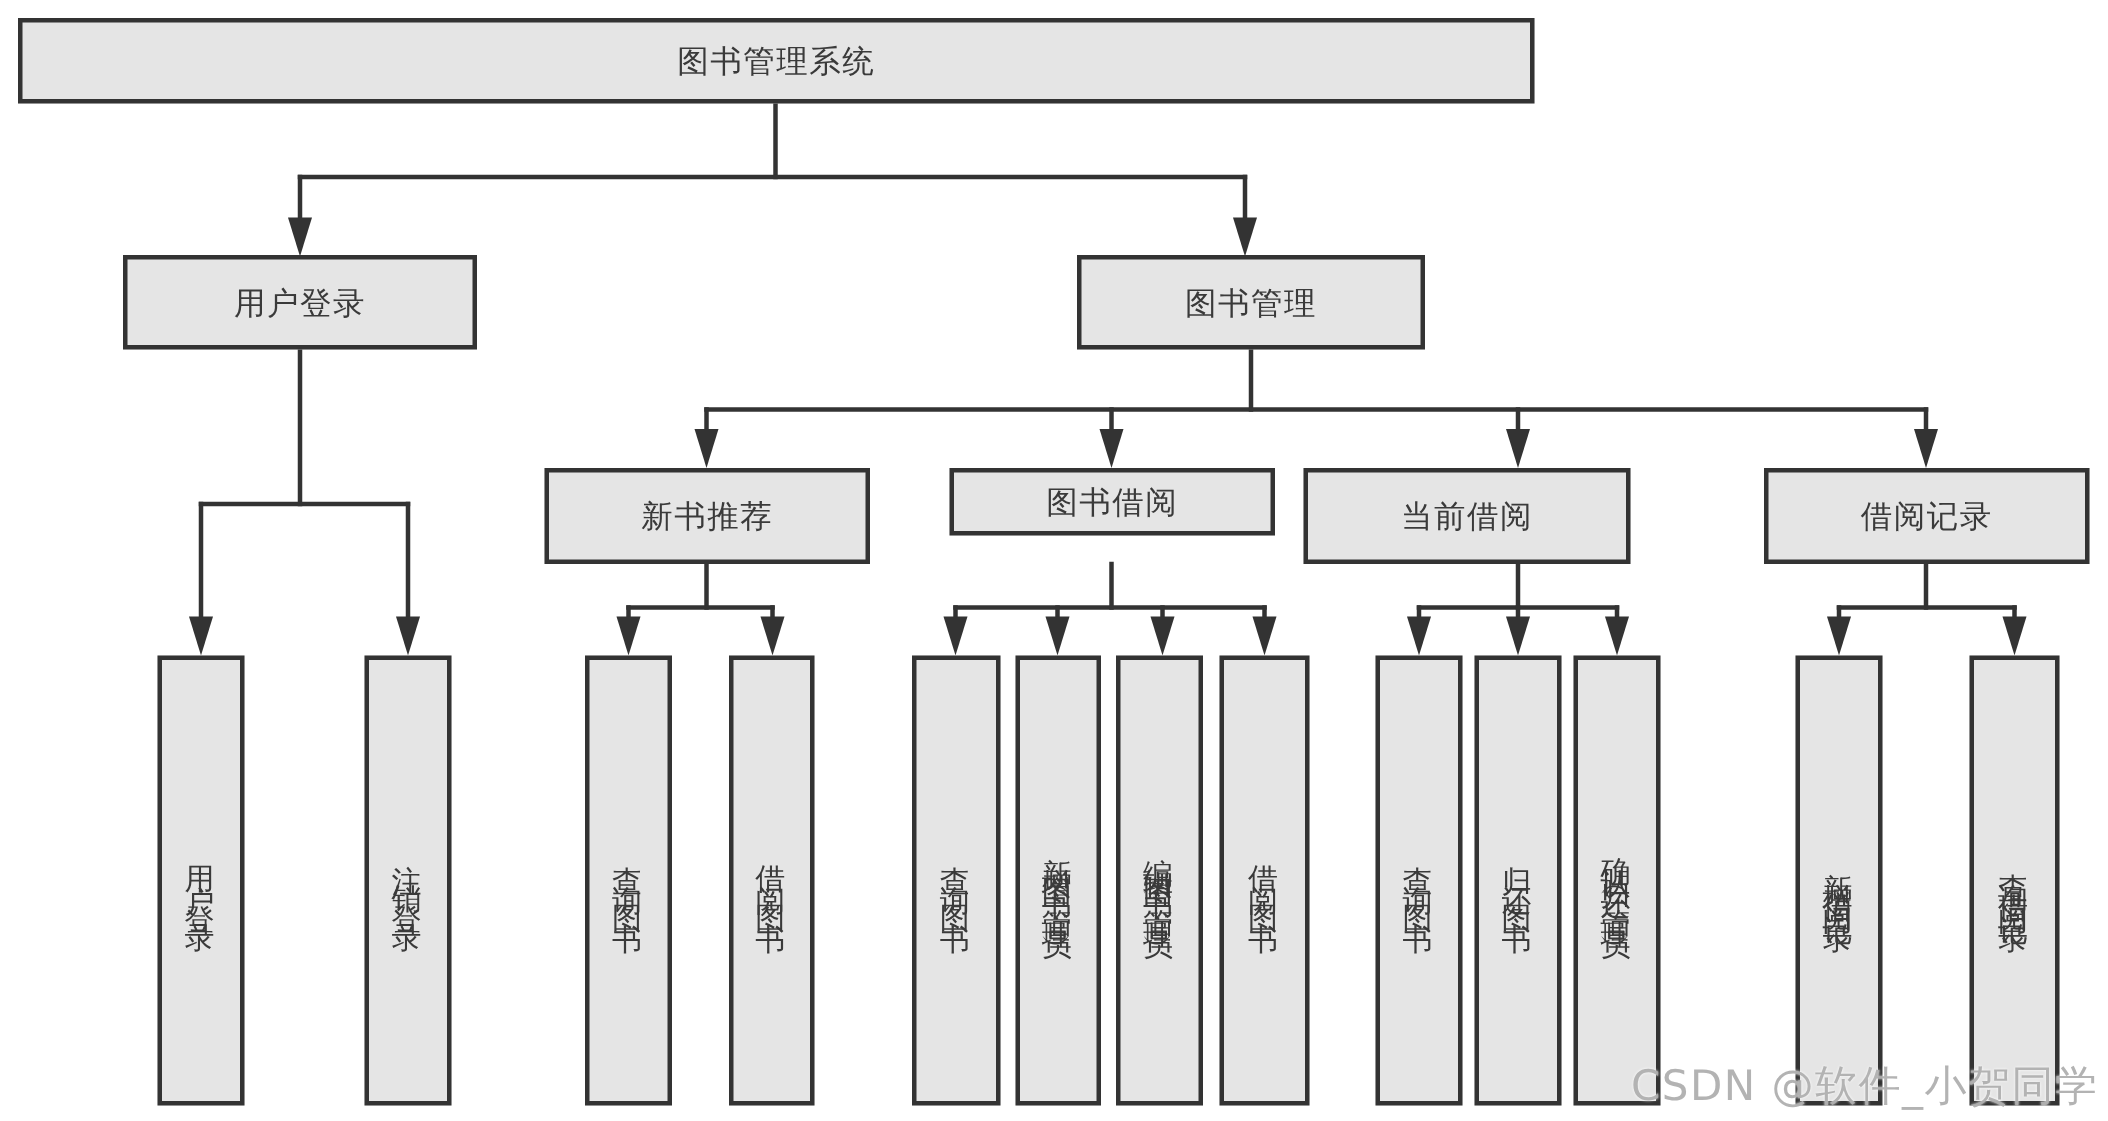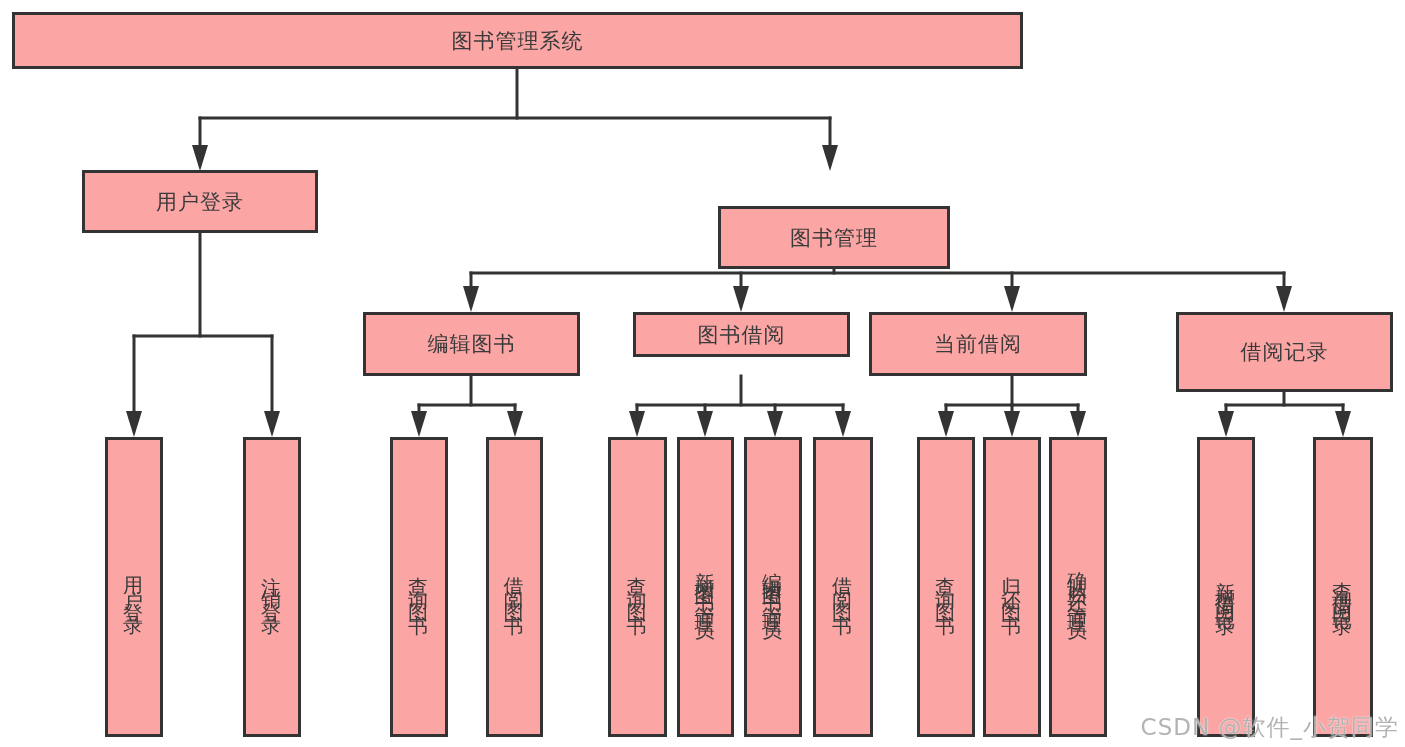--- a/index.html
+++ b/index.html
@@ -18,65 +18,65 @@
   }
   #wires {
     position: absolute;
     left: 0; top: 0;
     width: 1405px; height: 747px;
     z-index: 1;
   }
   .node {
     position: absolute;
     box-sizing: border-box;
-    background: #fca5a5;
+    background: #e5e5e5;
     border: 3px solid #333333;
     color: #3a3a3a;
     display: flex;
     align-items: center;
     justify-content: center;
     text-align: center;
     z-index: 2;
   }
   .h { font-size: 21px; letter-spacing: 1px; }
   .v {
     writing-mode: vertical-rl;
     text-orientation: mixed;
     font-size: 20px;
     letter-spacing: 13px;
   }
   .v-long { letter-spacing: 7px; }
 
   
   .n-root           { left: 12px;   top: 12px;  width: 1011px; height: 57px; }
   .n-user-login     { left: 82px;   top: 170px; width: 236px;  height: 63px; }
-  .n-book-mgmt      { left: 718px;  top: 170px; width: 232px;  height: 63px; margin-top: 36px; }
+  .n-book-mgmt      { left: 718px;  top: 170px; width: 232px;  height: 63px; }
   .n-new-book-rec   { left: 363px;  top: 312px; width: 217px;  height: 64px; }
   .n-book-borrow    { left: 633px;  top: 312px; width: 217px;  height: 45px; }
   .n-current-borrow { left: 869px;  top: 312px; width: 218px;  height: 64px; }
-  .n-borrow-records { left: 1176px; top: 312px; width: 217px;  height: 80px; }
+  .n-borrow-records { left: 1176px; top: 312px; width: 217px;  height: 64px; }
   .n-login          { left: 105px;  top: 437px; width: 58px;   height: 300px; }
   .n-logout         { left: 243px;  top: 437px; width: 58px;   height: 300px; }
   .n-nbr-query      { left: 390px;  top: 437px; width: 58px;   height: 300px; }
   .n-nbr-borrow     { left: 486px;  top: 437px; width: 57px;   height: 300px; }
   .n-bb-query       { left: 608px;  top: 437px; width: 59px;   height: 300px; }
   .n-bb-add         { left: 677px;  top: 437px; width: 57px;   height: 300px; }
   .n-bb-edit        { left: 744px;  top: 437px; width: 58px;   height: 300px; }
   .n-bb-borrow      { left: 813px;  top: 437px; width: 60px;   height: 300px; }
   .n-cb-query       { left: 917px;  top: 437px; width: 58px;   height: 300px; }
   .n-cb-return      { left: 983px;  top: 437px; width: 58px;   height: 300px; }
   .n-cb-confirm     { left: 1049px; top: 437px; width: 58px;   height: 300px; }
   .n-br-add         { left: 1197px; top: 437px; width: 58px;   height: 300px; }
   .n-br-query       { left: 1313px; top: 437px; width: 60px;   height: 300px; }
 
   #watermark {
     position: absolute;
     right: 6px;
     bottom: 4px;
-    font-size: 23px;
+    font-size: 28px;
     color: rgba(173, 173, 173, 0.92);
     text-shadow: 0 0 2px #ffffff;
     z-index: 3;
     letter-spacing: 1px;
   }
 </style>
 </head>
 <body>
 
 <div id="chart">
@@ -145,21 +145,21 @@
       <polygon points="1218,411 1234,411 1226,437"></polygon>
       <polygon points="1335,411 1351,411 1343,437"></polygon>
     </g>
   </svg>
 
   <div class="node h n-root">图书管理系统</div>
 
   <div class="node h n-user-login">用户登录</div>
   <div class="node h n-book-mgmt">图书管理</div>
 
-  <div class="node h n-new-book-rec">编辑图书</div>
+  <div class="node h n-new-book-rec">新书推荐</div>
   <div class="node h n-book-borrow">图书借阅</div>
   <div class="node h n-current-borrow">当前借阅</div>
   <div class="node h n-borrow-records">借阅记录</div>
 
   <div class="node v n-login">用户登录</div>
   <div class="node v n-logout">注销登录</div>
 
   <div class="node v n-nbr-query">查询图书</div>
   <div class="node v n-nbr-borrow">借阅图书</div>
 

